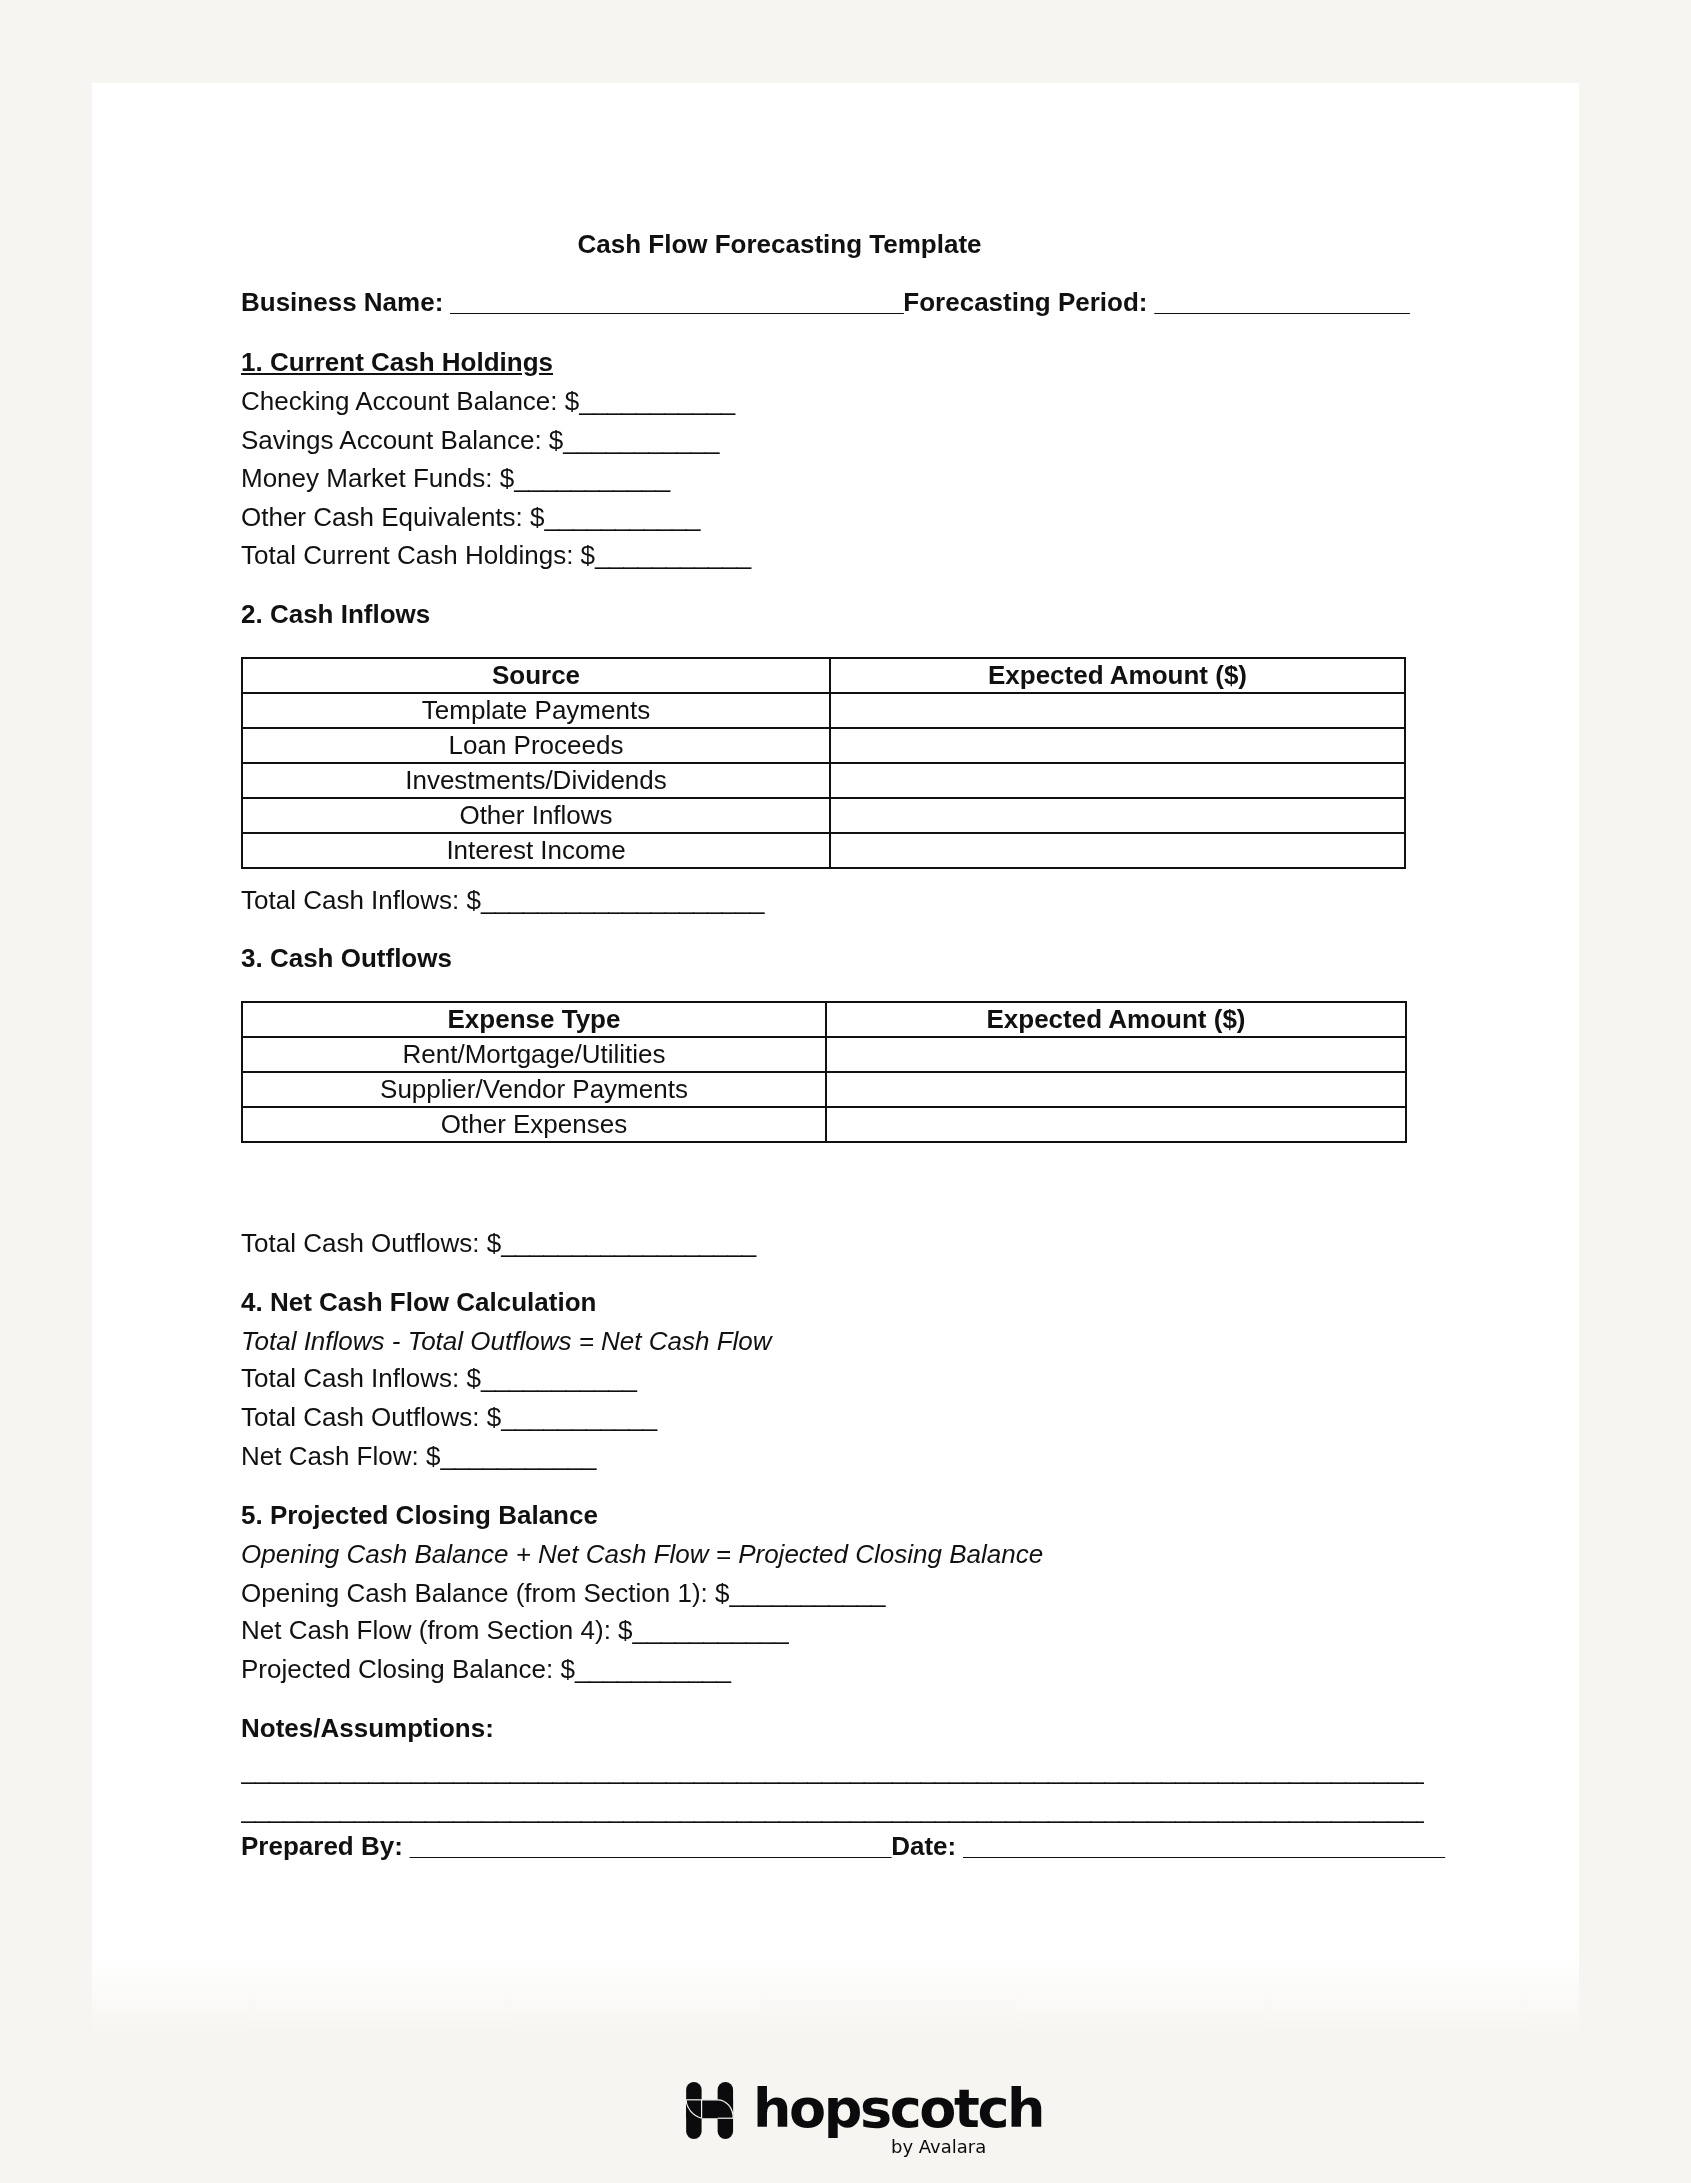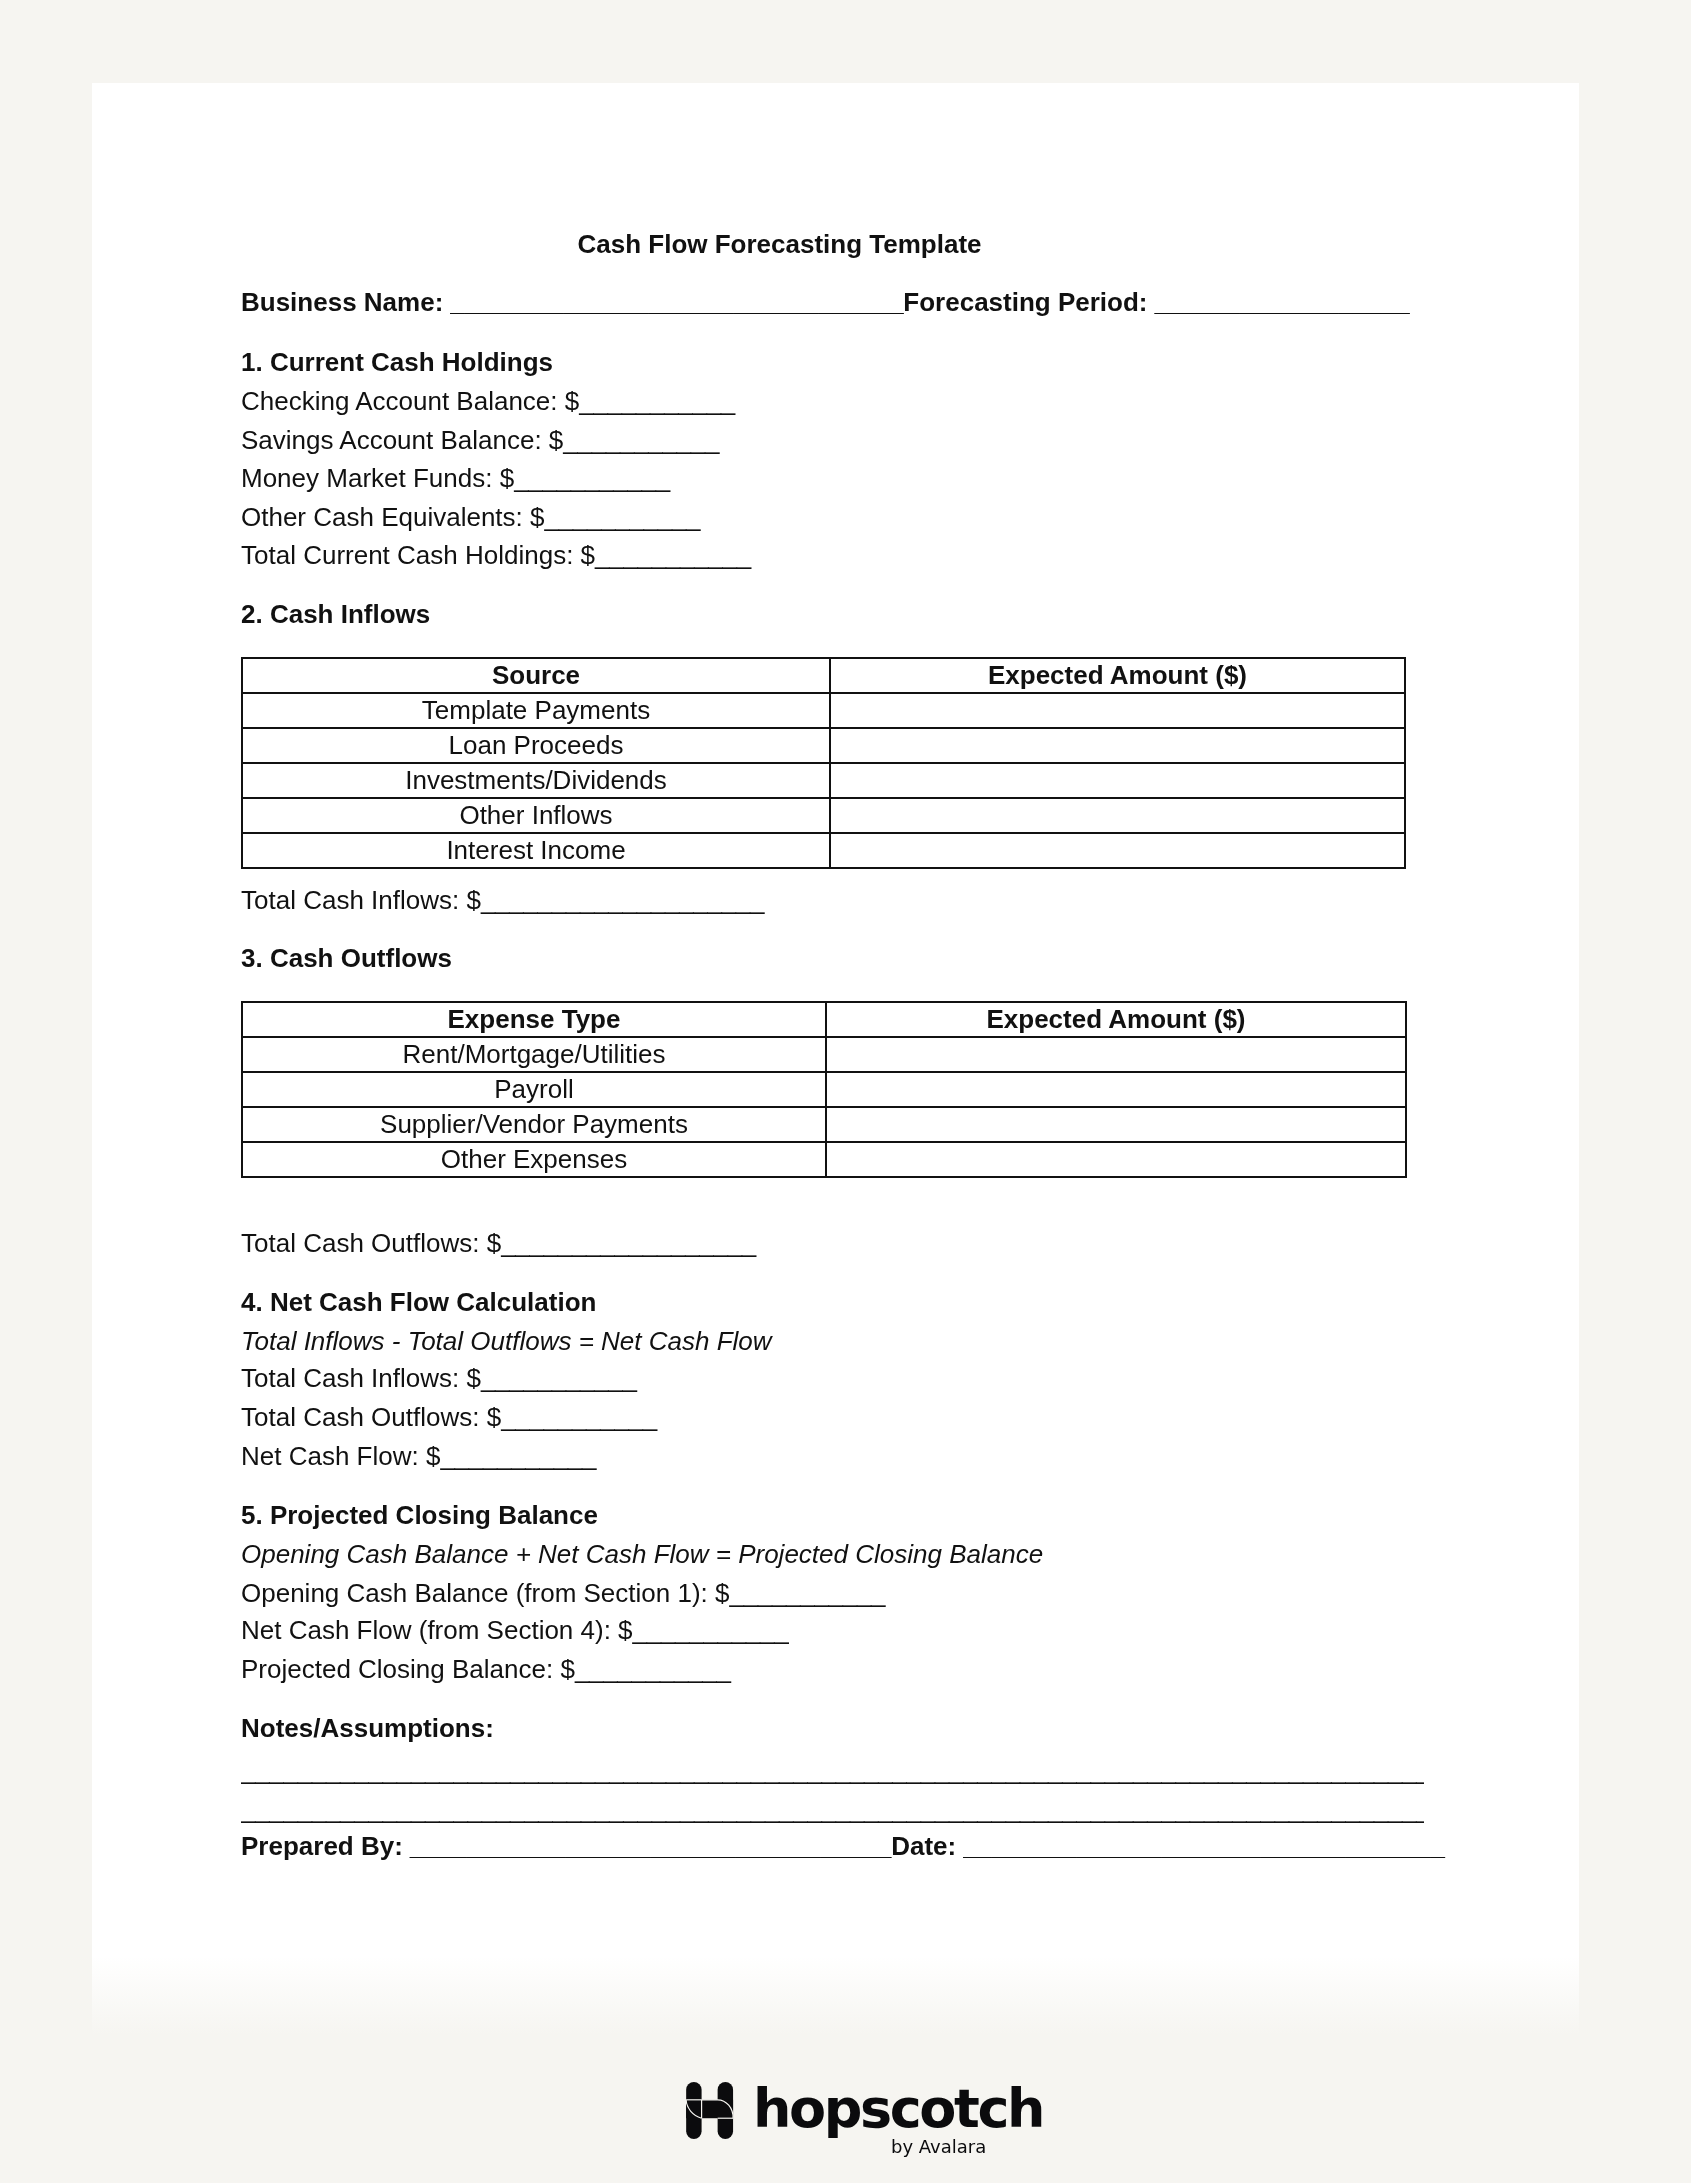--- a/index.html
+++ b/index.html
@@ -82,21 +82,21 @@
 <body>
 
 <div class="page"></div>
 
 <div class="title">Cash Flow Forecasting Template</div>
 
 <div class="line bold" style="top:284px;">
   <span>Business Name:</span><span class="blank"> ________________________________</span><span>Forecasting Period:</span><span class="blank"> __________________</span>
 </div>
 
-<div class="line bold" style="top:344px;">1. Current Cash Holdings</div>
+<div class="line bold" style="top:344px;text-decoration:underline;">1. Current Cash Holdings</div>
 <div class="line" style="top:383px;"><span>Checking Account Balance: $</span><span class="blank">___________</span></div>
 <div class="line" style="top:422px;"><span>Savings Account Balance: $</span><span class="blank">___________</span></div>
 <div class="line" style="top:460px;"><span>Money Market Funds: $</span><span class="blank">___________</span></div>
 <div class="line" style="top:499px;"><span>Other Cash Equivalents: $</span><span class="blank">___________</span></div>
 <div class="line" style="top:537px;"><span>Total Current Cash Holdings: $</span><span class="blank">___________</span></div>
 
 <div class="line bold" style="top:596px;">2. Cash Inflows</div>
 <table class="grid" id="inflows-table">
   <colgroup>
       <col class="c1">
@@ -140,24 +140,20 @@
   <tbody>
       <tr>
     <th>Expense Type</th>
     <th>Expected Amount ($)</th>
   </tr>
   <tr>
     <td>Rent/Mortgage/Utilities</td>
     <td></td>
   </tr>
   <tr>
-    <td>Payroll</td>
-    <td></td>
-  </tr>
-  <tr>
     <td>Supplier/Vendor Payments</td>
     <td></td>
   </tr>
   <tr>
     <td>Other Expenses</td>
     <td></td>
   </tr>
 </tbody>
   </table>
 <div class="line" style="top:1225px;"><span>Total Cash Outflows: $</span><span class="blank">__________________</span></div>

